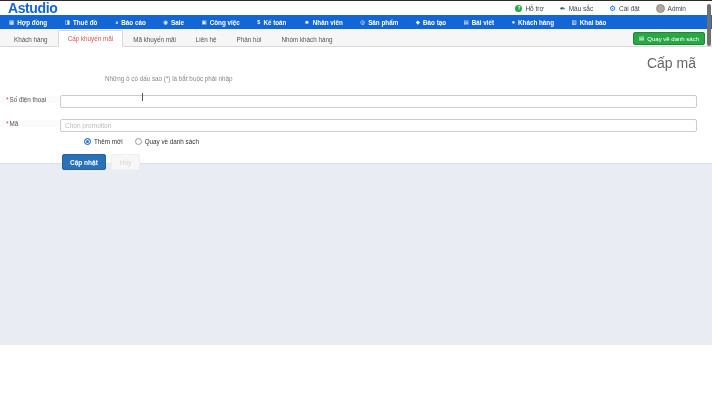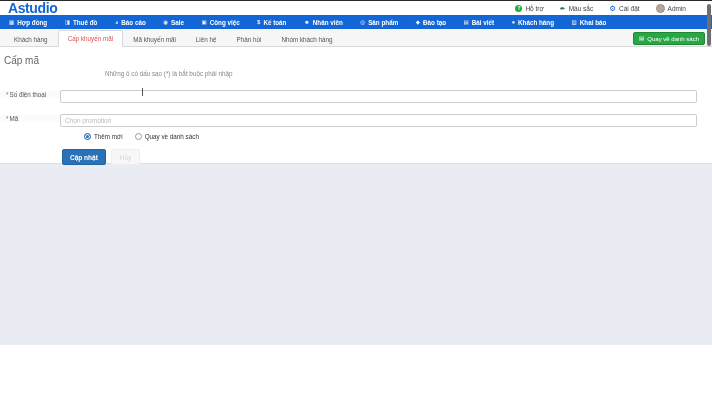--- a/index.html
+++ b/index.html
@@ -36,21 +36,21 @@
          border-bottom:none; margin-bottom:-1px; cursor:pointer; white-space:nowrap; }
   .tab.active { background:#fff; color:#d9534f; border-color:#d8d8d8;
                 border-bottom:1px solid #fff; border-radius:2px 2px 0 0; }
   .back-btn { position:absolute; right:7px; top:3px; background:#28a745; border:1px solid #1f8838;
               color:#fff; font-size:6px; padding:2.5px 5px; border-radius:2px;
               display:flex; align-items:center; gap:3px; cursor:pointer; }
   .back-btn .b-icon { font-size:5.5px; line-height:5px; }
 
   
   .card { background:#fff; height:116px; padding-top:1px; }
-  .card-title { font-size:10px; color:#666; padding:7px 4px 3px; }
+  .card-title { font-size:14px; color:#666; padding:7px 16px 3px;text-align:right; }
   .note { font-size:6.3px; color:#888; margin:1px 0 8px 105px; }
   .frow { display:flex; align-items:center; margin-bottom:6px; }
   .flabel { width:60px; font-size:6.3px; color:#555; padding-left:6px; background:#fbfbfb; }
   .req { color:#d9534f; margin-right:1px; }
   .fwrap { flex:1; margin-right:15px; position:relative; }
   .finput { width:100%; height:13px; border:1px solid #ccc; border-radius:2px;
             font-size:6.5px; padding:0 4px; color:#333; outline:none;
             font-family:"Liberation Sans","DejaVu Sans",sans-serif; }
   .finput::placeholder { color:#bbb; }
   .caret { position:absolute; left:82px; top:3px; width:1px; height:8px; background:#555; }

